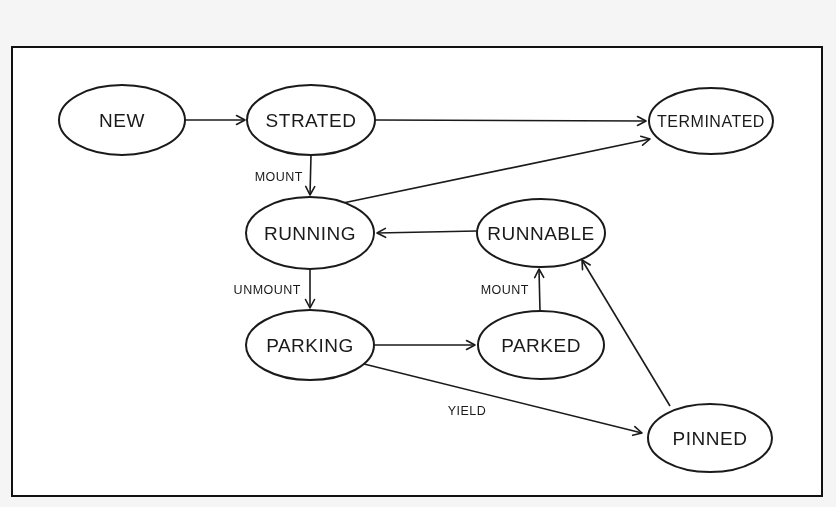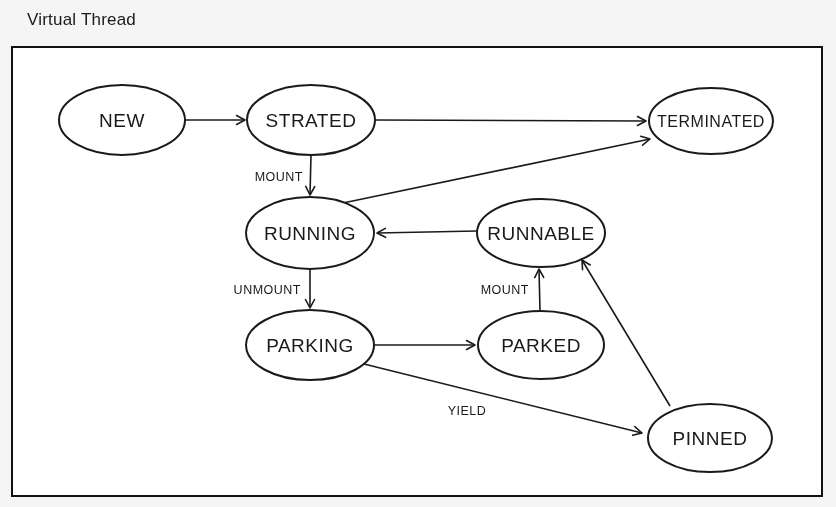--- a/index.html
+++ b/index.html
@@ -46,21 +46,20 @@
   .edge-label {
     font-size: 12.5px;
     letter-spacing: 0.5px;
     fill: #1a1a1a;
   }
 </style>
 </head>
 <body>
 
 <div class="page">
-  <div class="title">Virtual Thread</div>
   <div class="frame">
     <svg id="diagram-svg" width="812" height="451" viewBox="11 46 812 451" xmlns="http://www.w3.org/2000/svg">
         <defs>
           <marker id="arrow-head" markerUnits="userSpaceOnUse" markerWidth="14" markerHeight="14" refX="10.5" refY="6" orient="auto">
             <path d="M2,1.5 L10.5,6 L2,10.5" fill="none" stroke="#1a1a1a" stroke-width="1.6" stroke-linecap="round" stroke-linejoin="round"></path>
           </marker>
         </defs>
         <line x1="183" y1="118" x2="243" y2="118" stroke="#1a1a1a" stroke-width="1.6" marker-end="url(#arrow-head)"></line>
         <line x1="373" y1="118" x2="644" y2="119" stroke="#1a1a1a" stroke-width="1.6" marker-end="url(#arrow-head)"></line>
         <line x1="309" y1="153" x2="308" y2="193" stroke="#1a1a1a" stroke-width="1.6" marker-end="url(#arrow-head)"></line>

